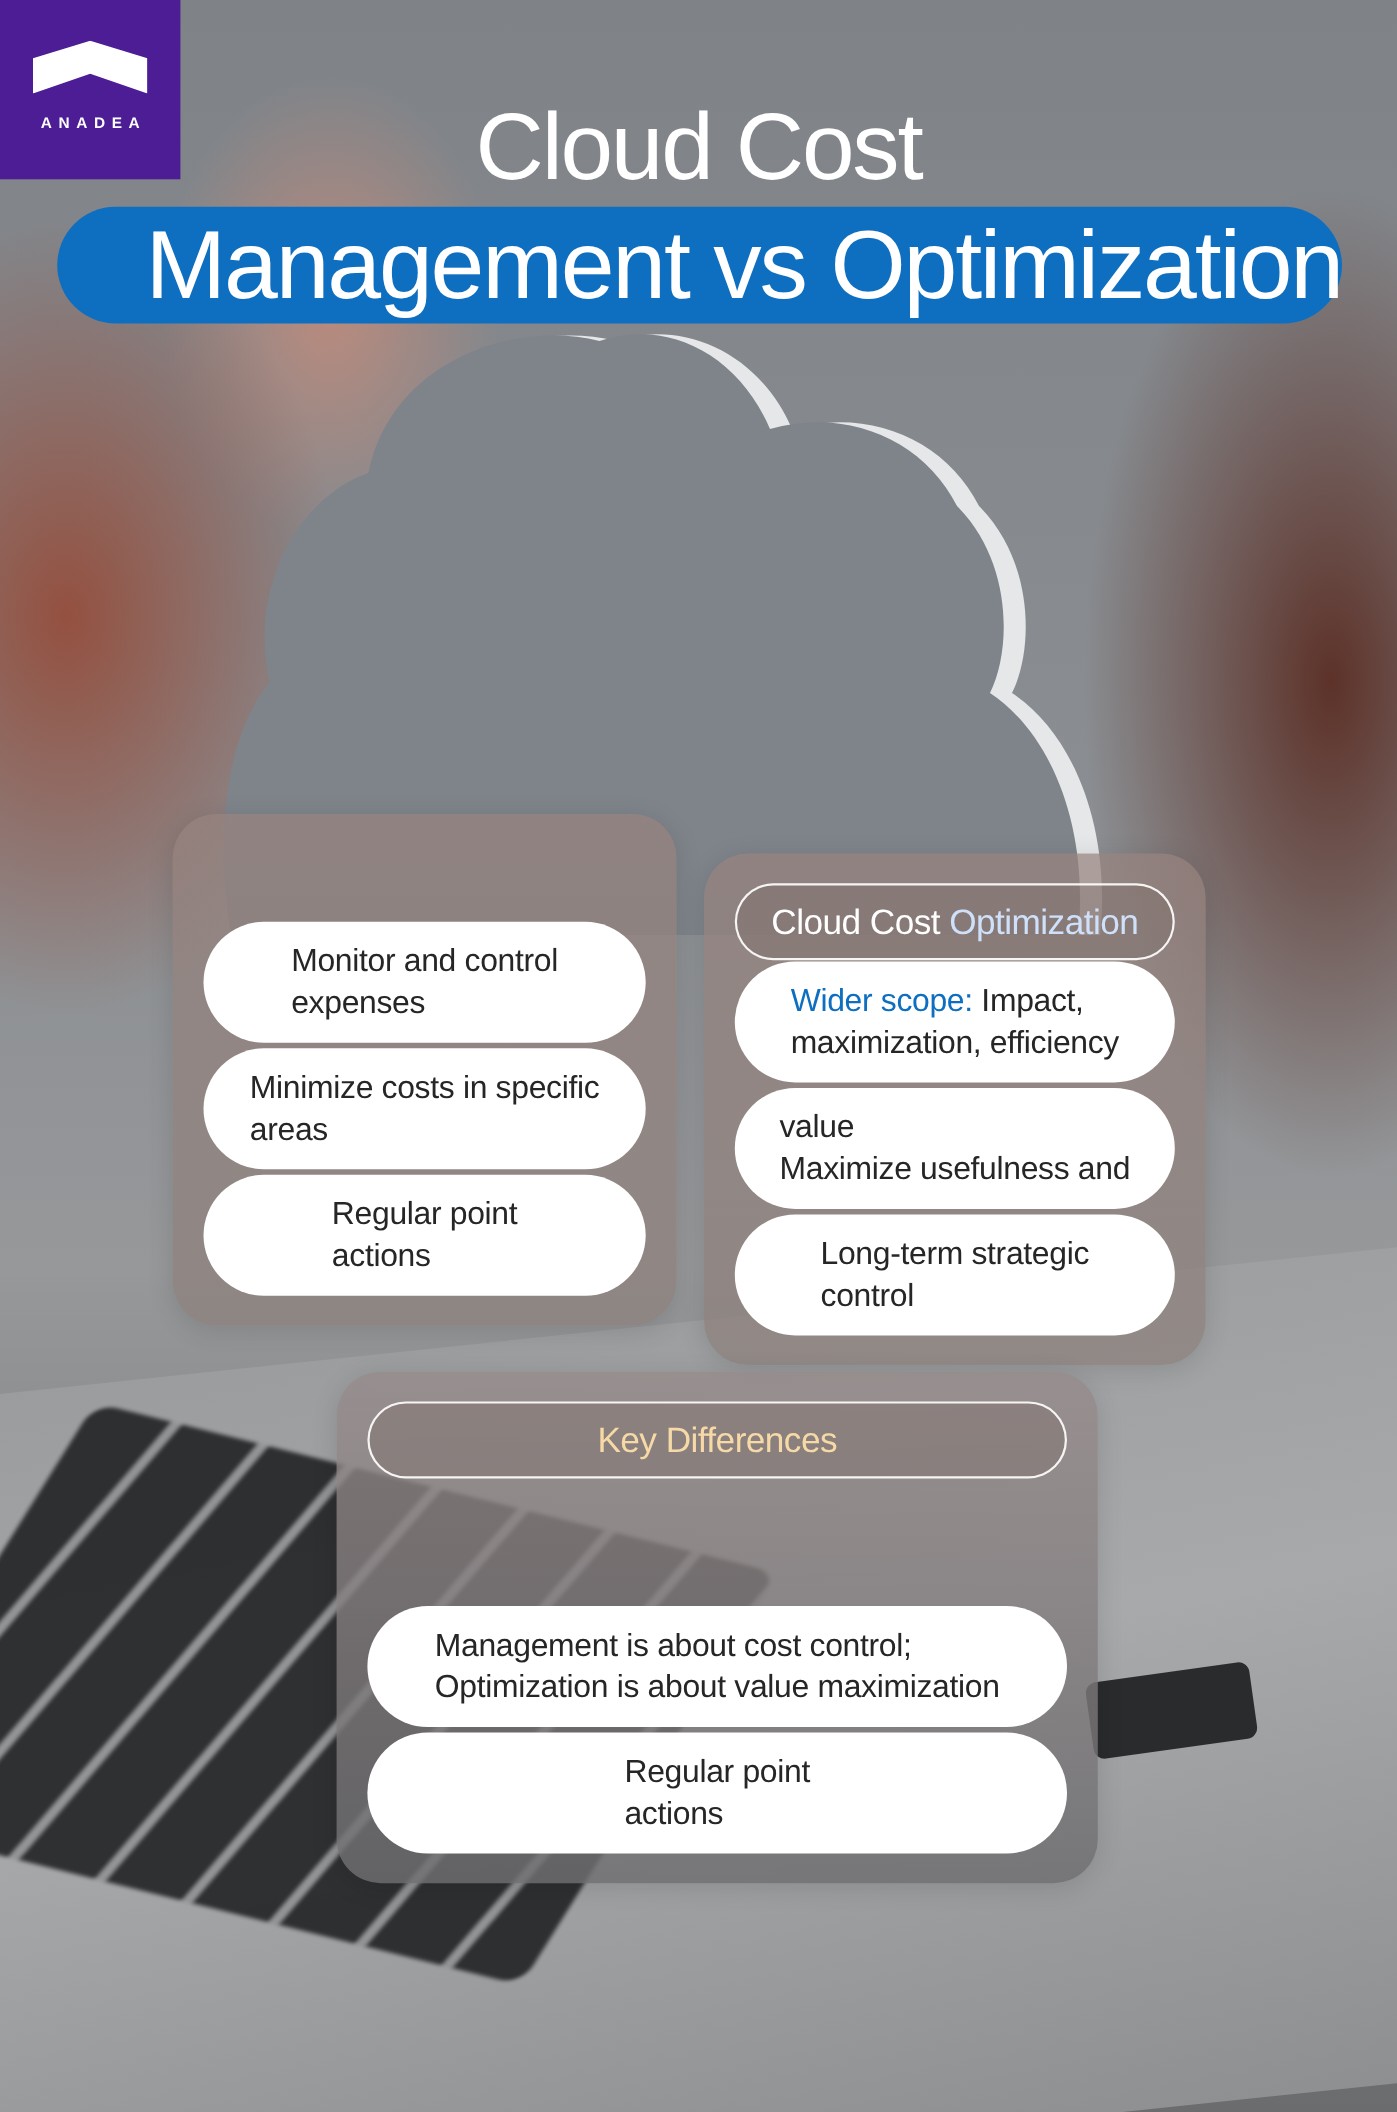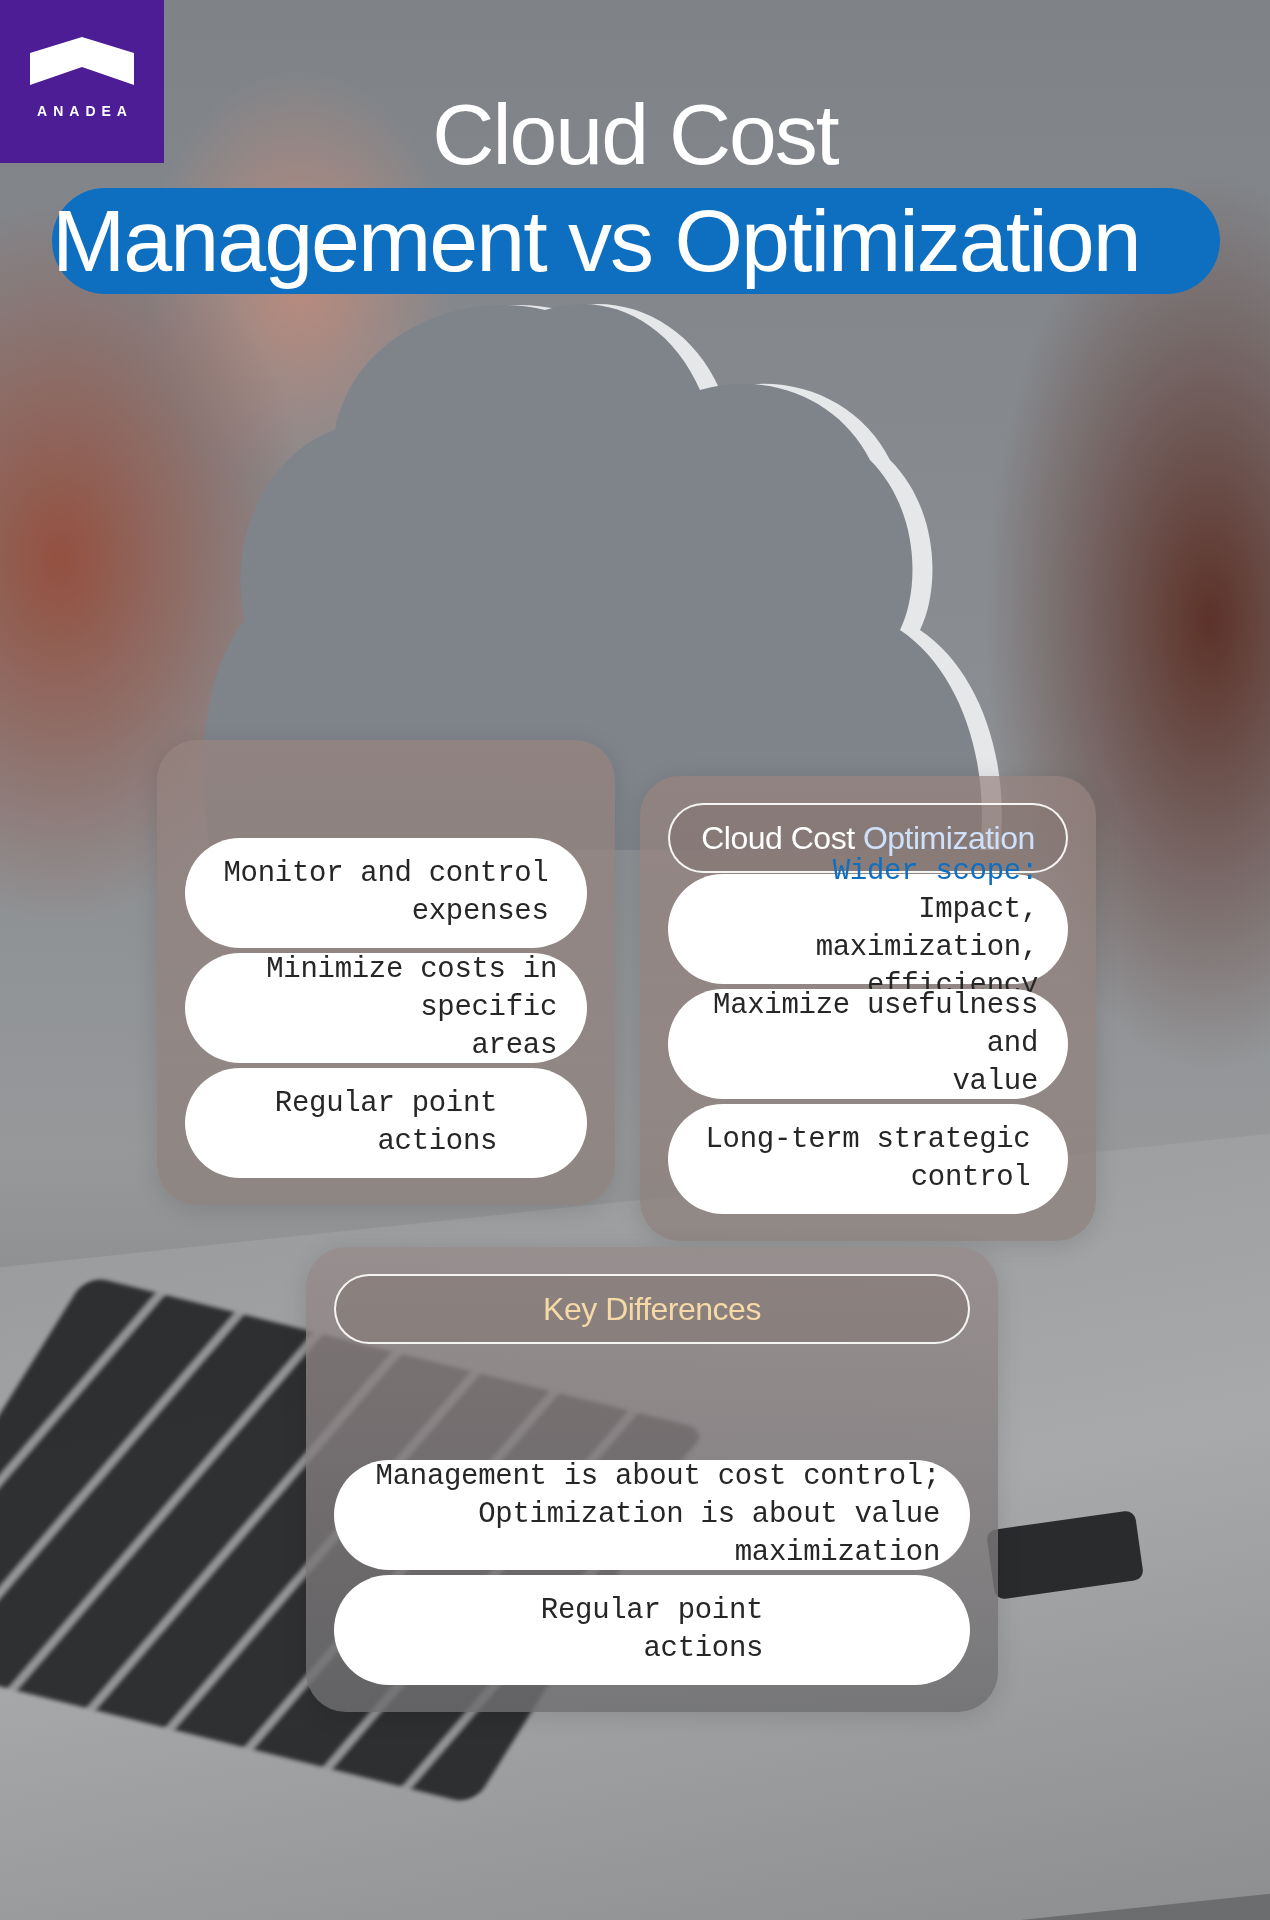--- a/index.html
+++ b/index.html
@@ -30,42 +30,42 @@
   .logo { position:absolute; left:0; top:0; width:164px; height:163px; background:#4c1d95;
           display:flex; flex-direction:column; align-items:center; justify-content:center; }
   .logo svg { width:104px; height:48px; margin-top:-8px; }
   .logo .brand { color:#fff; font-size:14px; letter-spacing:6px; margin-top:18px; padding-left:6px; font-weight:bold; }
 
   
   .title-top { position:absolute; left:0; right:0; top:84px; text-align:center;
                color:#fff; font-size:86px; letter-spacing:-2px; line-height:100px; }
   .title-pill { position:absolute; left:52px; top:188px; width:1168px; height:106px;
                 background:#0e6fc1; border-radius:53px; color:#fff; font-size:88px;
-                letter-spacing:-2px; line-height:106px; text-align:left; }
+                letter-spacing:-2px; line-height:106px; text-align:right; }
 
   
   .panel { position:absolute; border-radius:40px;
            background:linear-gradient(180deg, rgba(150,130,125,0.72), rgba(140,128,124,0.72));
            box-shadow:0 4px 24px rgba(0,0,0,0.12); }
   .panel.left  { left:157px; top:740px; width:458px; height:465px; }
   .panel.right { left:640px; top:740px; width:456px; height:465px;margin-top:36px; }
   .panel.bottom{ left:306px; top:1247px; width:692px; height:465px;
                  background:linear-gradient(180deg, rgba(150,138,138,0.78), rgba(110,110,112,0.82)); }
 
   .head-pill { position:absolute; left:28px; right:28px; top:27px; height:70px;
                border:2px solid rgba(255,255,255,0.92); border-radius:36px; box-sizing:border-box;
                background:rgba(120,105,100,0.35);
                color:#fff; font-size:32px; letter-spacing:-0.5px; line-height:66px; text-align:center; }
   .head-pill .hl { color:#cfe0fa; }
   .head-pill.gold { color:#f6d9a6; font-size:32px; }
 
   .item { position:absolute; left:28px; right:28px; height:110px; background:#fff;
           border-radius:55px; color:#262626; font-size:29px; letter-spacing:-0.3px;
-          line-height:38px; text-align:right; display:flex; align-items:center; justify-content:center;
-          padding:0 30px; box-sizing:border-box;font-family:Liberation Mono, monospace; }
+          line-height:38px; text-align:left; display:flex; align-items:center; justify-content:center;
+          padding:0 30px; box-sizing:border-box; }
   .item .acc { color:#0e6fc1; }
   .i1 { top:98px; } .i2 { top:213px; } .i3 { top:328px; }
   .item span.wrap { display:block; }
 </style>
 </head>
 <body>
 
 <div class="bg">
   <div class="laptop"></div>
   <div class="keys"></div>
@@ -113,22 +113,22 @@
     <span class="hl">Optimization</span>
   </div>
   <div class="item i1">
     <div>
       <span class="wrap"><span class="acc">Wider scope:</span><span> Impact,</span></span>
       <span class="wrap">maximization, efficiency</span>
     </div>
   </div>
   <div class="item i2">
     <div>
+      <span class="wrap">value</span>
       <span class="wrap">Maximize usefulness and</span>
-      <span class="wrap">value</span>
     </div>
   </div>
   <div class="item i3">
     <div>
       <span class="wrap">Long-term strategic</span>
       <span class="wrap">control</span>
     </div>
   </div>
 </div>
 

